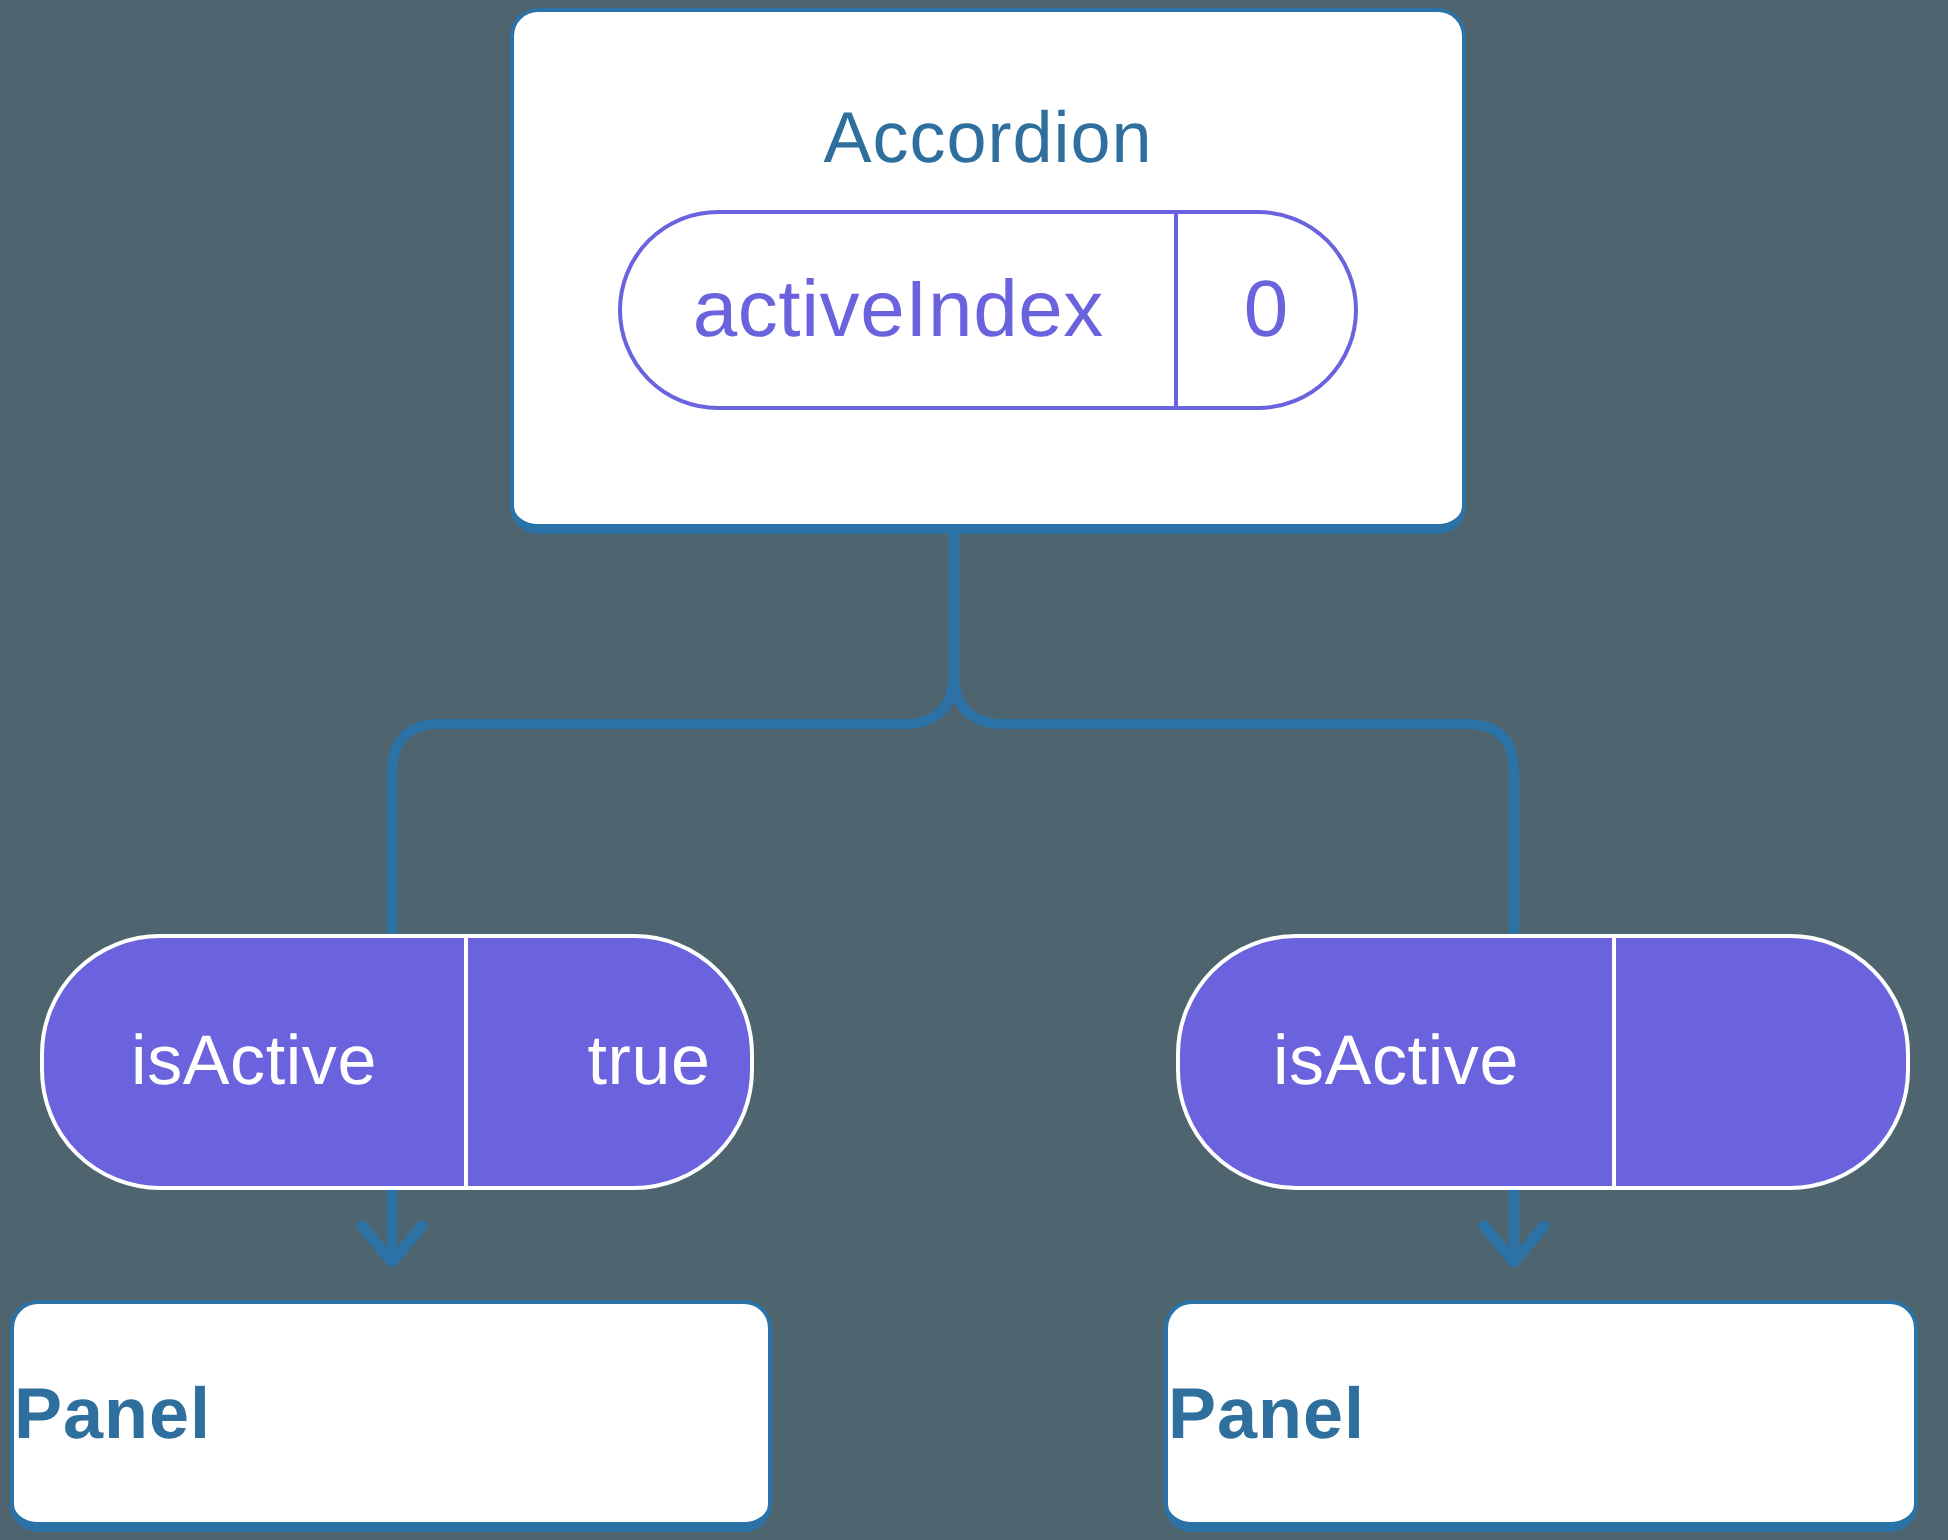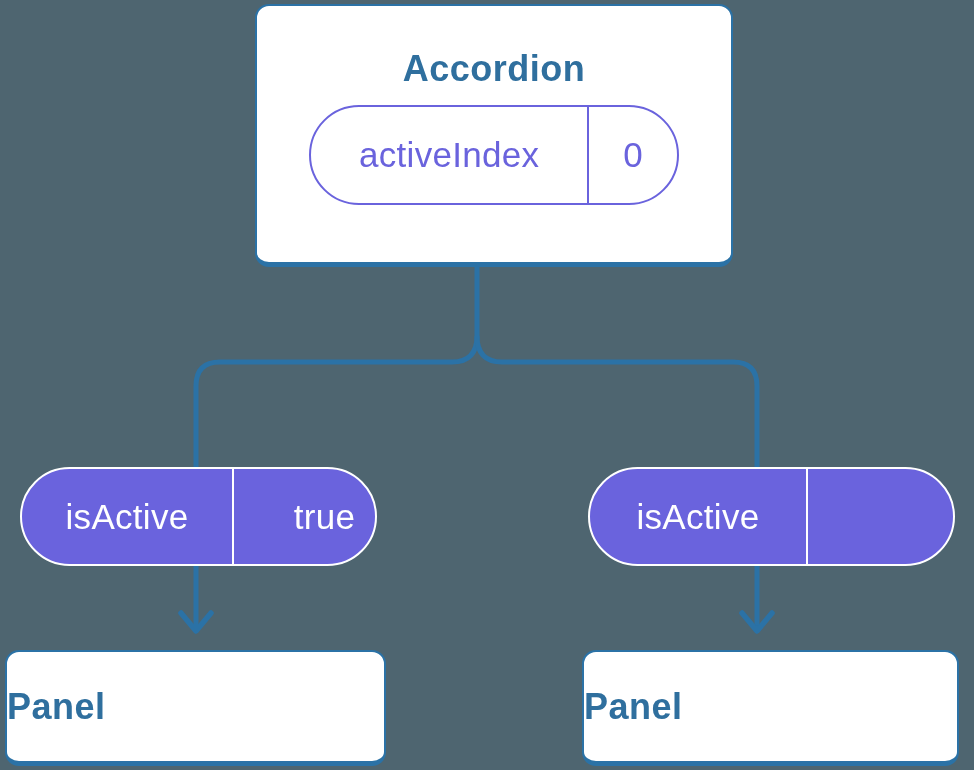--- a/index.html
+++ b/index.html
@@ -42,49 +42,49 @@
   .accordion-card {
     left: 255px; top: 4px;
     width: 478px; height: 263px;
     display: flex;
     flex-direction: column;
     align-items: center;
   }
   .card-title {
     margin-top: 42px;
     font-size: 36px;
-    font-weight: 700;
+    font-weight: 400;
     letter-spacing: 0.5px;
     color: var(--heading-text, #2f6f9e);
   }
   .state-pill {
     margin-top: 15px;
     width: 370px; height: 100px;
     box-sizing: border-box;
     background: var(--card-bg, #ffffff);
     border: 2.5px solid var(--purple, #6a63dd);
     border-radius: 60px;
     display: flex;
     align-items: stretch;
     overflow: hidden;
   }
   .state-pill .seg {
     display: flex;
     align-items: center;
     justify-content: center;
     color: var(--purple, #6a63dd);
-    font-size: 35px;
+    font-size: 40px;
     letter-spacing: 0.3px;
   }
   .state-pill .seg-label { flex: 0 0 75.5%; border-right: 2.5px solid var(--purple, #6a63dd); }
   .state-pill .seg-value { flex: 1; }
   .prop-pill {
     position: absolute;
     top: 467px;
-    height: 99px;
+    height: 128px;
     box-sizing: border-box;
     background: var(--purple, #6a63dd);
     border: 2.5px solid var(--on-purple-text, #ffffff);
     border-radius: 60px;
     display: flex;
     align-items: stretch;
     overflow: hidden;
     z-index: 3;
   }
   .prop-pill .seg {

